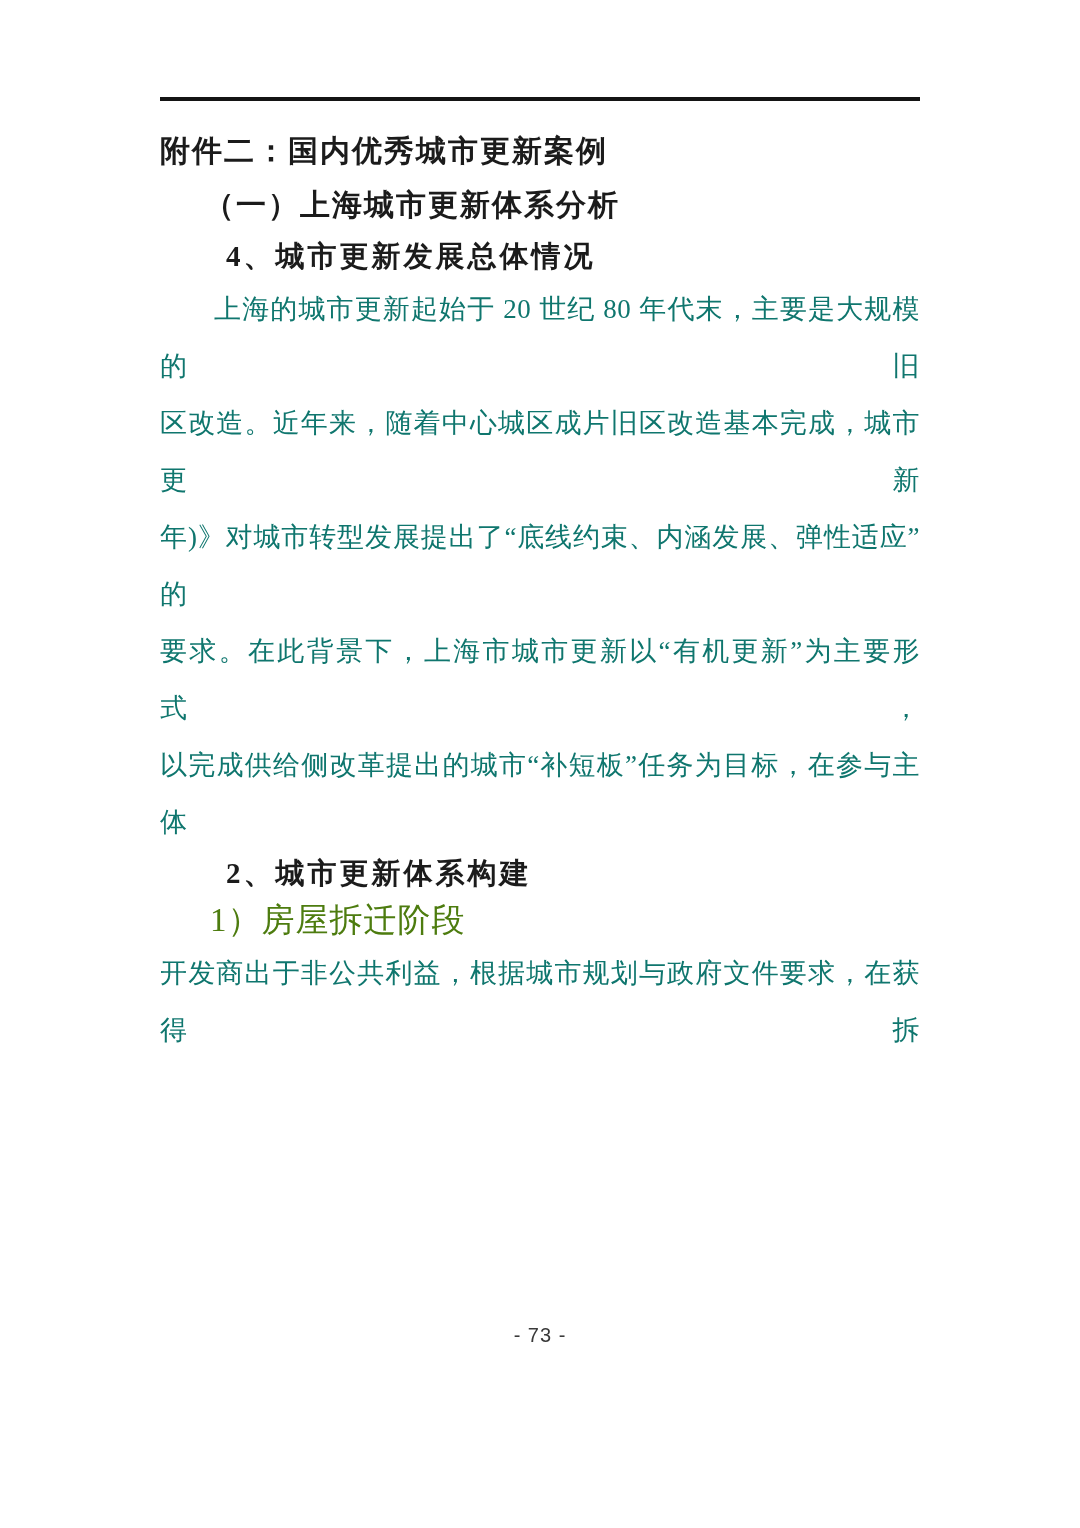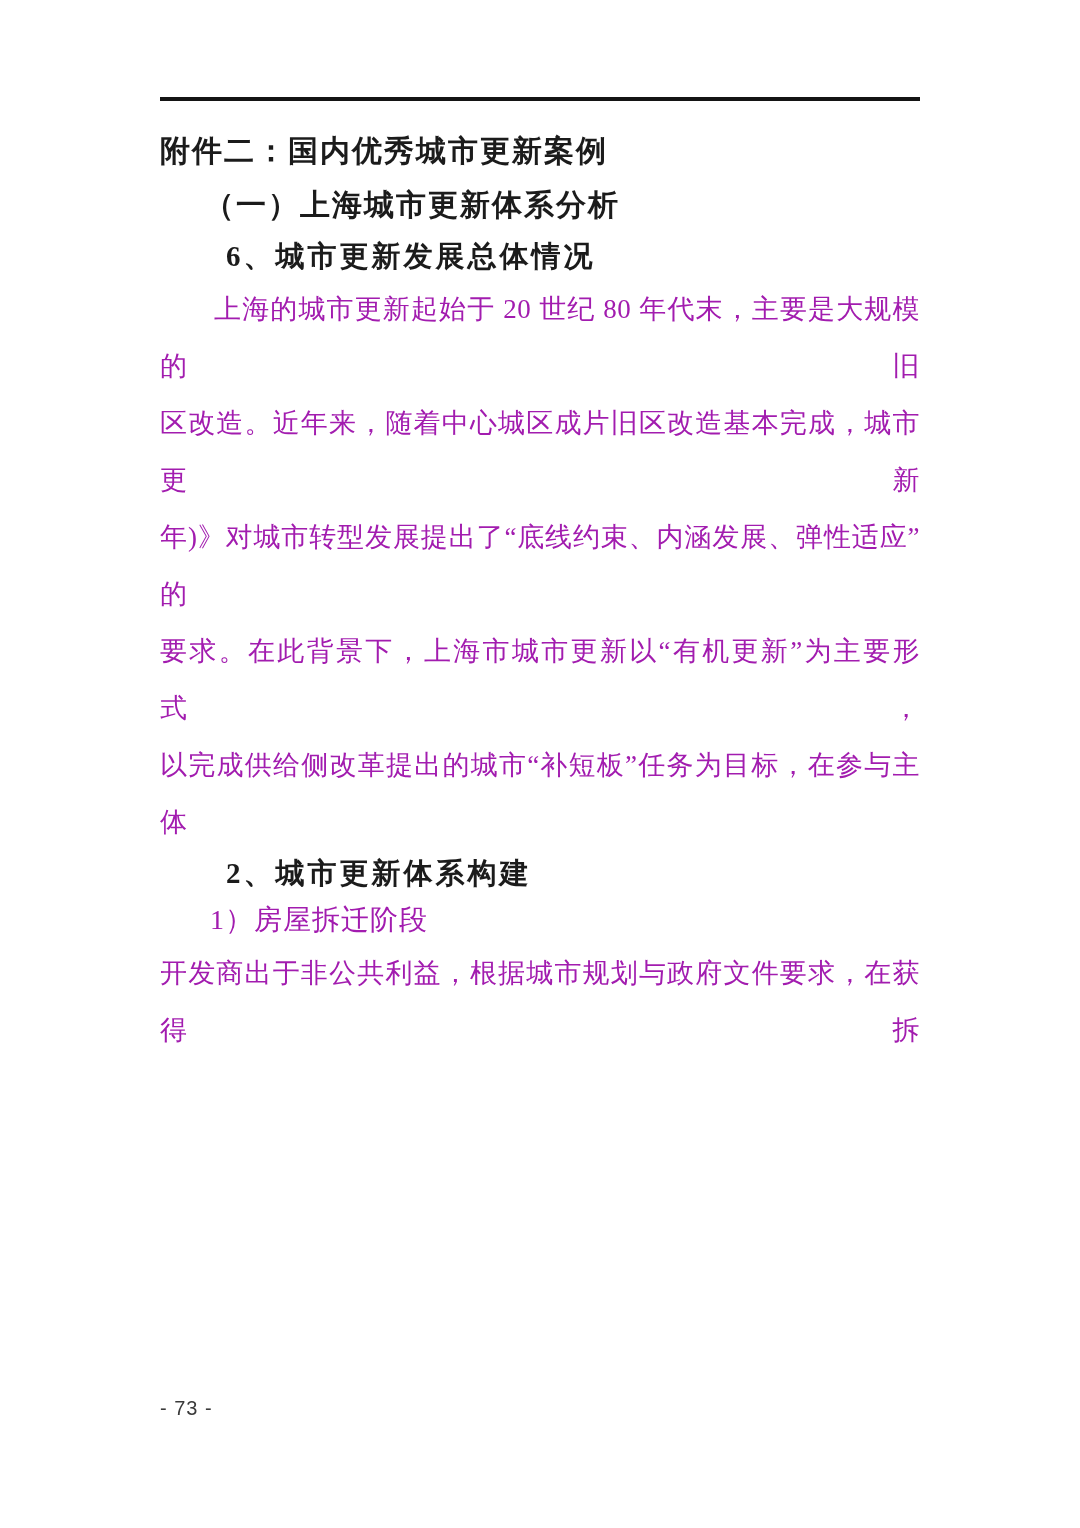--- a/index.html
+++ b/index.html
@@ -60,53 +60,54 @@
   }
   .para { margin: 0; }
   .line {
     font-size: 27px;
     line-height: 57px;
     text-align: justify;
     text-align-last: justify;
     text-justify: inter-character;
     letter-spacing: 0.5px;
     white-space: normal;
-    color: #a21caf;
+    color: #0f766e;
   }
   .line.first { text-indent: 54px; }
   .line.short { text-align-last: left; }
   .sub {
-    font-size: 28px;
+    font-size: 33px;
     padding-left: 50px;
     letter-spacing: 1px;
-    color: #a21caf;
+    color: #4d7c0f;
   }
   .sub1 { line-height: 50px; }
   .footer {
     position: absolute;
-    top: 1393px;
+    top: 1320px;
     left: 160px;
     width: 760px;
+    text-align: center;
     font-family: "Liberation Sans", "DejaVu Sans", sans-serif;
     font-size: 20px;
     line-height: 30px;
     color: #3a3a3a;
     letter-spacing: 1px;
   }
 </style>
 </head>
 <body>
 
 <div class="page">
   <div class="content">
     <div class="rule"></div>
 
     <h1 class="h1">附件二：国内优秀城市更新案例</h1>
     <h2 class="h2">（一）上海城市更新体系分析</h2>
-    <h3 class="h3">6、城市更新发展总体情况</h3>
+    <h3 class="h3">4、城市更新发展总体情况</h3>
 
     <div class="para">
       <div class="line first">上海的城市更新起始于 20 世纪 80 年代末，主要是大规模的旧</div>
       <div class="line">区改造。近年来，随着中心城区成片旧区改造基本完成，城市更新</div>
     </div>
 
     <div class="para">
       <div class="line">年)》对城市转型发展提出了“底线约束、内涵发展、弹性适应”的</div>
       <div class="line">要求。在此背景下，上海市城市更新以“有机更新”为主要形式，</div>
       <div class="line">以完成供给侧改革提出的城市“补短板”任务为目标，在参与主体</div>

